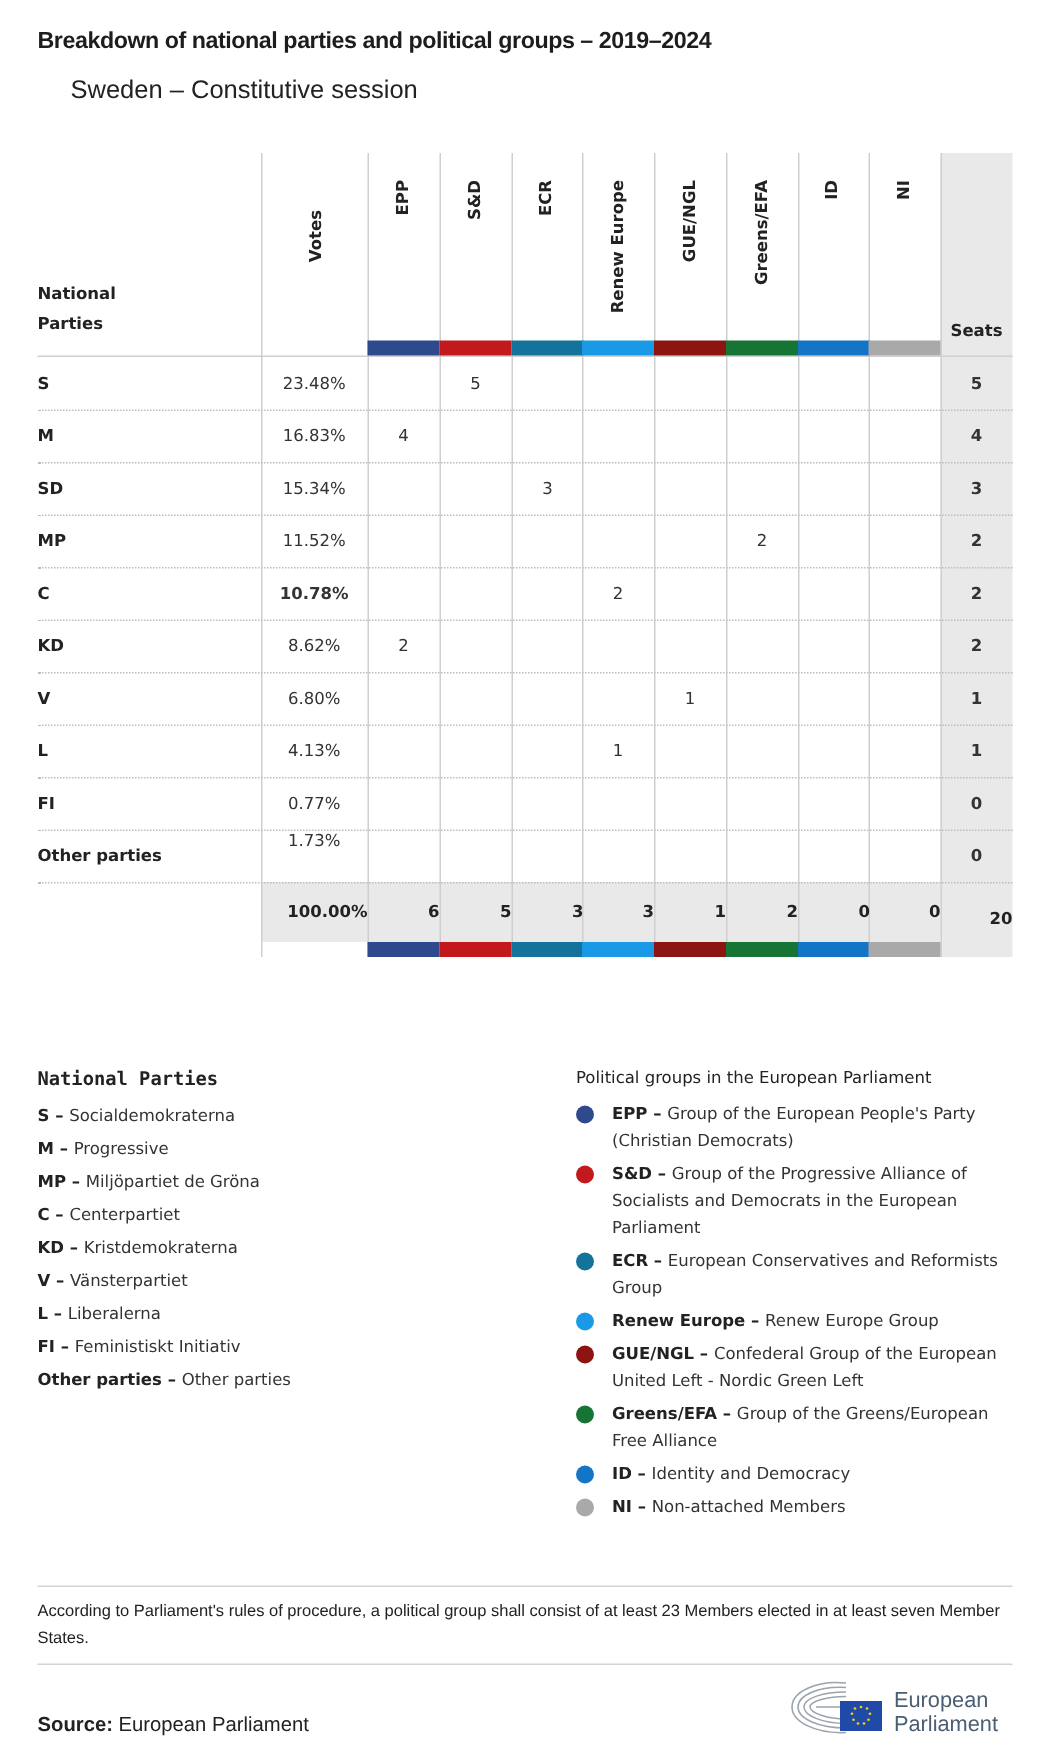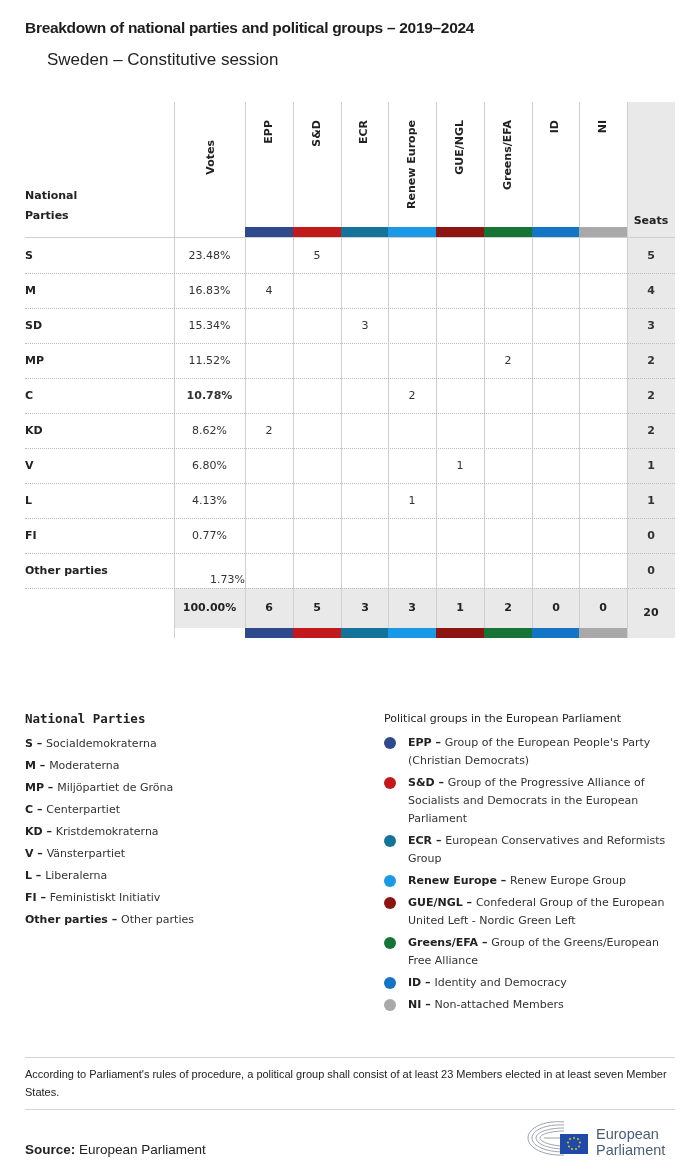--- a/index.html
+++ b/index.html
@@ -14,21 +14,21 @@
   .np-hdr { position: absolute; left: 25px; top: 186px; font-size: 11px; font-weight: bold; line-height: 20px; }
   .seats-bg { position: absolute; left: 627px; top: 102px; width: 48px; height: 536px; background: #e9e9e9; }
   .seats-hdr { position: absolute; left: 627px; top: 214px; width: 48px; text-align: center; font-size: 11px; font-weight: bold; }
   .color-bar { position: absolute; height: 10px; }
   .hline-solid { position: absolute; left: 25px; width: 650px; height: 1px; background: #cfcfcf; }
   .hline-dot { position: absolute; left: 25px; width: 650px; height: 0; border-top: 1px dotted #bdbdbd; }
   .cell { position: absolute; font-size: 11px; text-align: center; line-height: 35px; height: 35px; color: #333; }
   .pname { position: absolute; left: 25px; font-size: 11px; font-weight: bold; line-height: 35px; height: 35px; }
   .seat { font-weight: bold; }
   .total-bg { position: absolute; left: 174px; top: 588px; width: 453px; height: 40px; background: #e9e9e9; }
-  .total-cell { position: absolute; top: 588px; height: 40px; line-height: 40px; font-size: 11px; font-weight: bold; text-align: center; }
+  .total-cell { position: absolute; top: 588px; height: 40px; line-height: 40px; font-size: 11px; font-weight: bold; text-align: right; }
 
   
   .leg-left { position: absolute; left: 25px; top: 711px; }
   .leg-left h3 { font-family: "DejaVu Sans Mono", monospace; font-size: 12.5px; font-weight: bold; margin-bottom: 7px; }
   .leg-left .row { font-size: 11px; line-height: 22px; color: #333; }
   .leg-left b { color: #222; }
   .leg-right { position: absolute; left: 384px; top: 712px; width: 290px; }
   .leg-right h3 { font-size: 11px; font-weight: normal; margin-bottom: 9px; }
   .grp { position: relative; padding-left: 24px; font-size: 11px; line-height: 18px; color: #333; margin-bottom: 4px; }
   .grp .dot { position: absolute; left: 0; top: 3px; width: 12px; height: 12px; border-radius: 50%; }
@@ -129,40 +129,40 @@
     <div class="pname" style="top: 483px;">L</div>
     <div class="cell" style="left: 174px; width: 71px; top: 483px;">4.13%</div>
     <div class="cell" style="left: 388px; width: 48px; top: 483px;">1</div>
     <div class="cell seat" style="left: 627px; width: 48px; top: 483px;">1</div>
     <div class="hline-dot" style="top: 518px;"></div>
     <div class="pname" style="top: 518px;">FI</div>
     <div class="cell" style="left: 174px; width: 71px; top: 518px;">0.77%</div>
     <div class="cell seat" style="left: 627px; width: 48px; top: 518px;">0</div>
     <div class="hline-dot" style="top: 553px;"></div>
     <div class="pname" style="top: 553px;">Other parties</div>
-    <div class="cell" style="left: 174px; width: 71px; top: 562px; text-align: right;">1.73%</div>
+    <div class="cell" style="left: 174px; width: 71px; top: 543px;">1.73%</div>
     <div class="cell seat" style="left: 627px; width: 48px; top: 553px;">0</div>
     <div class="hline-dot" style="top: 588px;"></div>
     <div class="total-cell" style="left: 174px; width: 71px;">100.00%</div>
     <div class="total-cell" style="left: 245px; width: 48px;">6</div>
     <div class="total-cell" style="left: 293px; width: 48px;">5</div>
     <div class="total-cell" style="left: 341px; width: 48px;">3</div>
     <div class="total-cell" style="left: 388px; width: 48px;">3</div>
     <div class="total-cell" style="left: 436px; width: 48px;">1</div>
     <div class="total-cell" style="left: 484px; width: 48px;">2</div>
     <div class="total-cell" style="left: 532px; width: 48px;">0</div>
     <div class="total-cell" style="left: 579px; width: 48px;">0</div>
     <div class="total-cell" style="left: 627px; width: 48px; height: 50px; line-height: 50px;">20</div>
   </div>
 
 <div class="leg-left">
   <h3>National Parties</h3>
   <div id="leg-left-rows">
       <div class="row"><b>S</b><b> – </b><span>Socialdemokraterna</span></div>
-      <div class="row"><b>M</b><b> – </b><span>Moderaterna</span></div>
+      <div class="row"><b>M</b><b> – </b><span>Progressive</span></div>
       <div class="row"><b>MP</b><b> – </b><span>Miljöpartiet de Gröna</span></div>
       <div class="row"><b>C</b><b> – </b><span>Centerpartiet</span></div>
       <div class="row"><b>KD</b><b> – </b><span>Kristdemokraterna</span></div>
       <div class="row"><b>V</b><b> – </b><span>Vänsterpartiet</span></div>
       <div class="row"><b>L</b><b> – </b><span>Liberalerna</span></div>
       <div class="row"><b>FI</b><b> – </b><span>Feministiskt Initiativ</span></div>
       <div class="row"><b>Other parties</b><b> – </b><span>Other parties</span></div>
     </div>
 </div>
 

